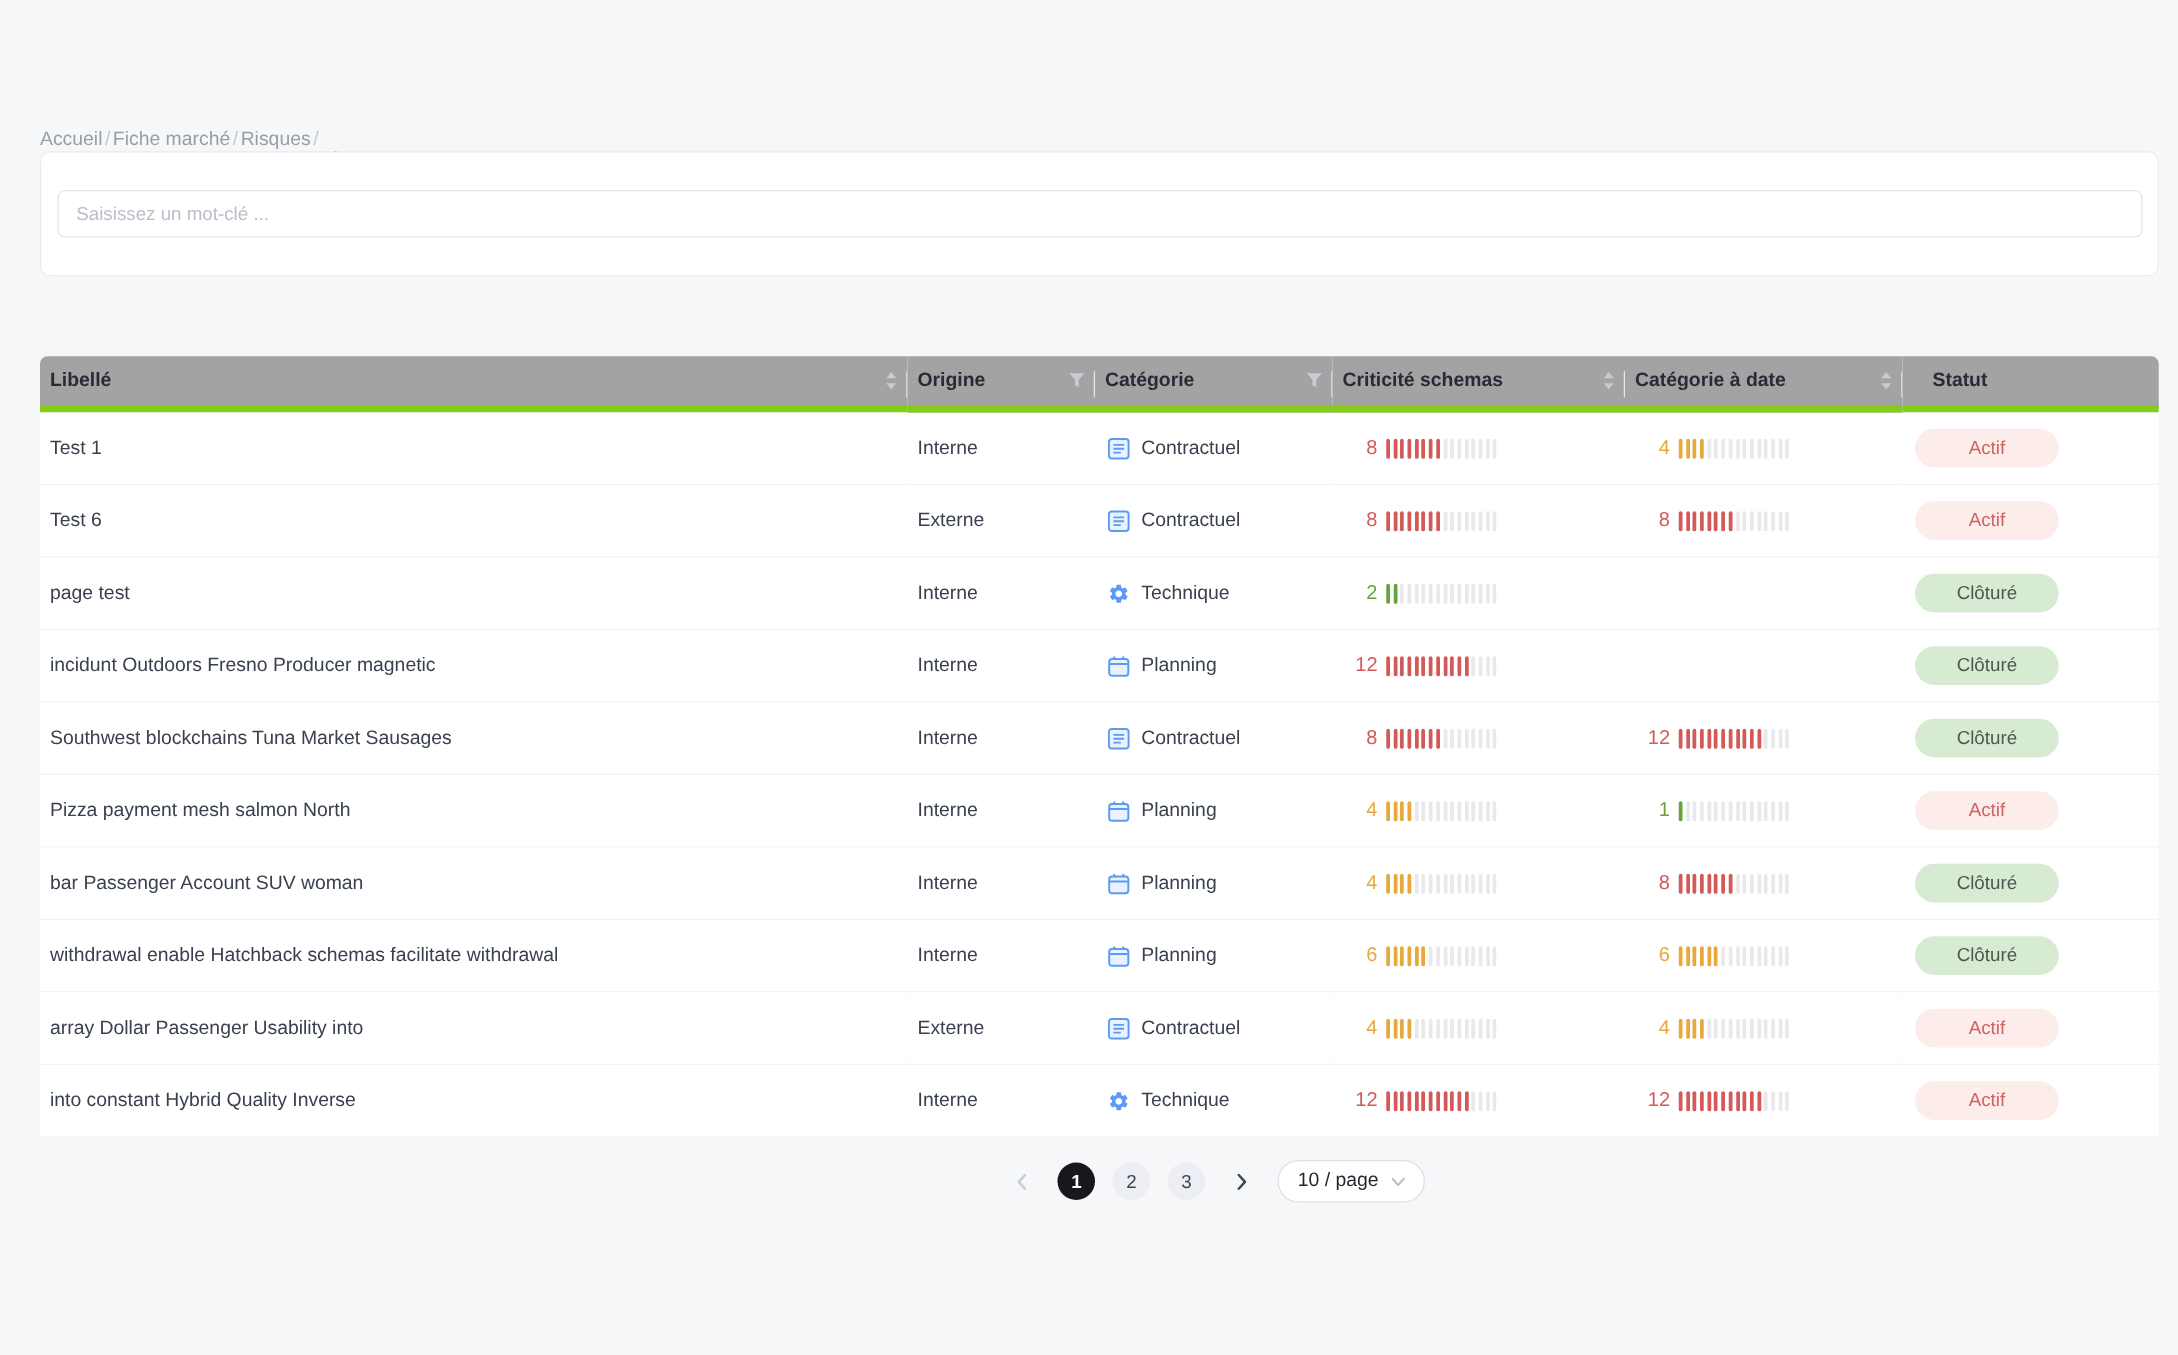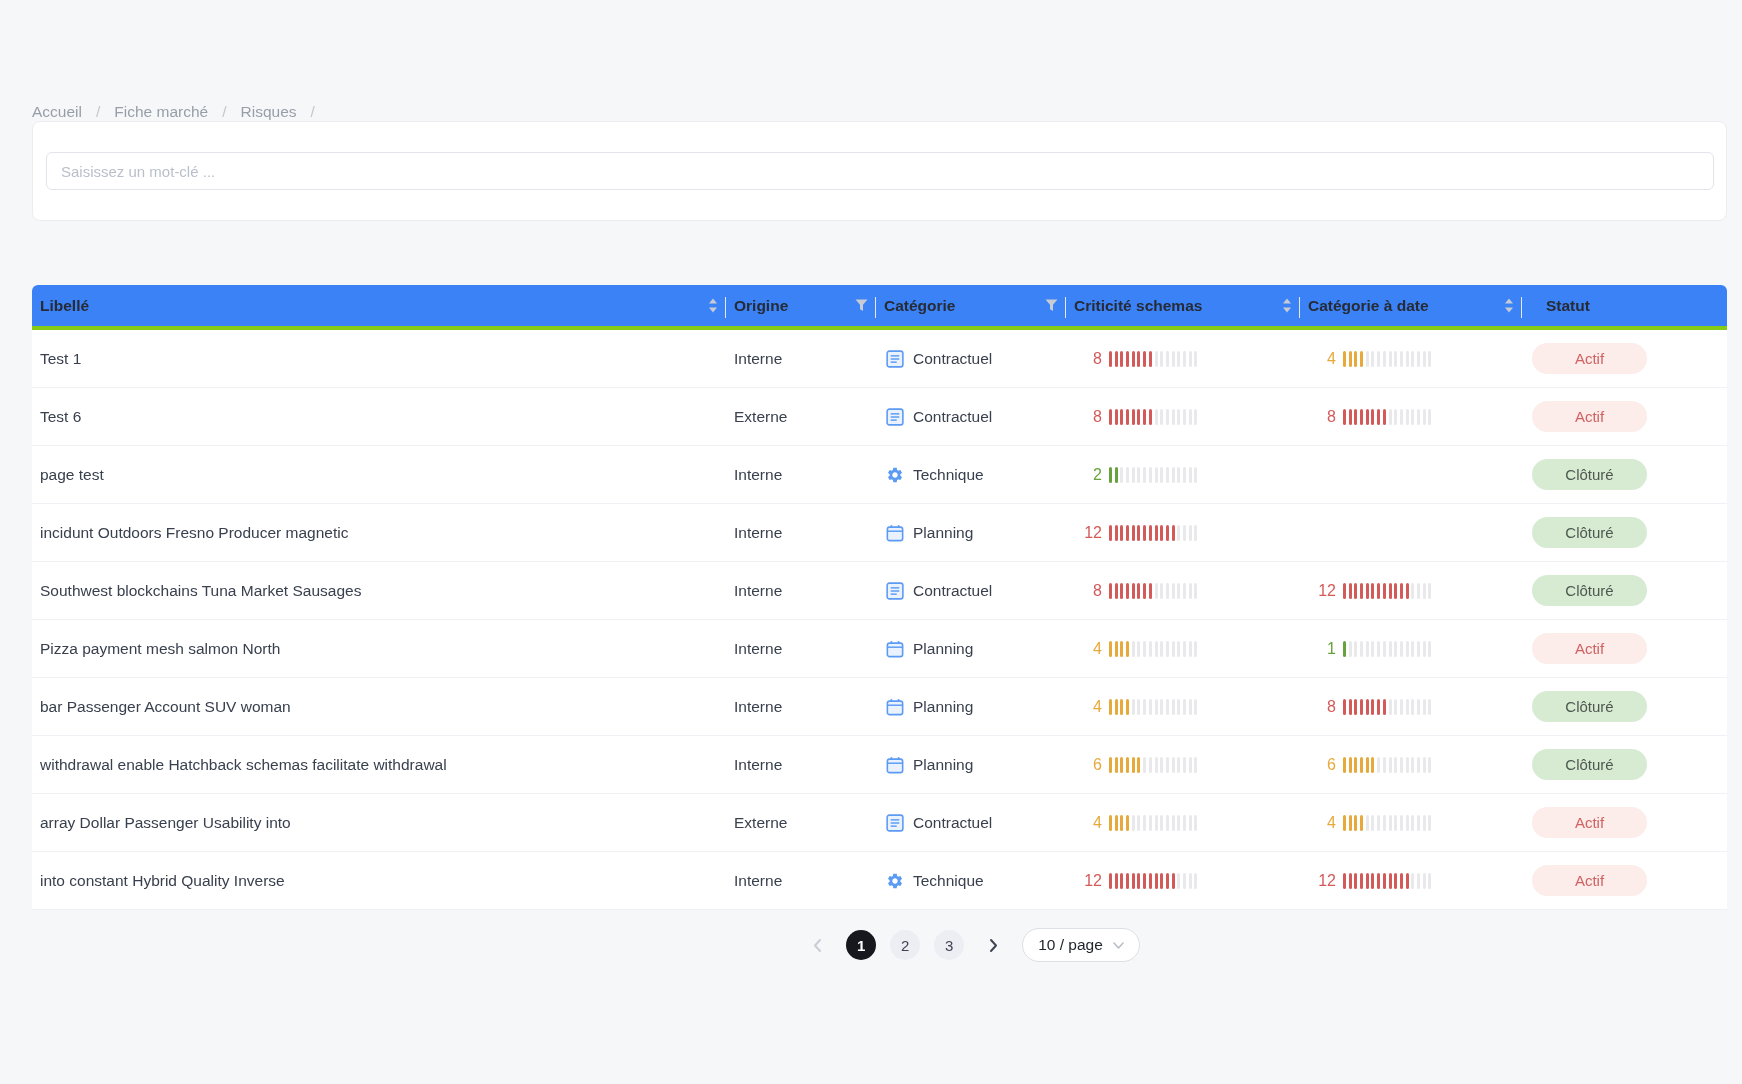--- a/index.html
+++ b/index.html
@@ -5,32 +5,32 @@
   * { margin:0; padding:0; box-sizing:border-box; }
   html,body { width:1742px; height:1084px; }
   body {
     position:relative;
     background:#f6f7f9;
     font-family:"Liberation Sans", sans-serif;
     color:#39404e;
     overflow:hidden;
   }
   
-  .breadcrumb { position:absolute; left:32px; top:86px; display:flex; align-items:center; gap:14px; font-size:15.5px; color:#989ea9; }
+  .breadcrumb { position:absolute; left:32px; top:86px; display:flex; align-items:center; gap:2px; font-size:15.5px; color:#989ea9; }
   .bc-item { cursor:pointer; }
   .bc-sep { color:#c3c7ce; }
   .bc-current { color:#a16207; font-weight:600;margin-top:33px; }
   
   .search-card { position:absolute; left:32px; top:121px; width:1695px; height:100px; background:#fff; border:1px solid #ececef; border-radius:8px; }
   .search-input { position:absolute; left:13px; top:30px; width:1668px; height:38px; border:1px solid #e2e4e9; border-radius:6px; padding:0 14px; font-size:15px; font-family:"Liberation Sans", sans-serif; color:#39404e; outline:none; background:#fff; }
   .search-input::placeholder { color:#b9bfca; }
   
   .table-wrap { position:absolute; left:32px; top:285px; width:1695px; }
   table { width:100%; border-collapse:separate; border-spacing:0; table-layout:fixed; }
-  th { height:45px; background:#3b82f6; border-bottom:4px solid #84cc16; font-size:15.5px; font-weight:700; color:#262b35; text-align:left; padding:0 8px; position:relative; }
+  th { height:45px; background:#a3a3a3; border-bottom:6px solid #84cc16; font-size:15.5px; font-weight:700; color:#262b35; text-align:left; padding:0 8px; position:relative; }
   th:first-child { border-top-left-radius:6px; }
   th:last-child  { border-top-right-radius:6px; padding-left:24px; }
   th:not(:last-child)::after { content:""; position:absolute; right:0; top:12px; height:21px; width:1px; background:#e6e8ec; }
   .th-inner { display:flex; align-items:center; justify-content:space-between; }
   .th-ctl { display:flex; align-items:center; flex:0 0 auto; margin-left:6px; cursor:pointer; }
   td { height:58px; background:#fff; border-bottom:1px solid #f0f1f4; font-size:15.5px; color:#39404e; padding:0 8px; overflow:hidden; white-space:nowrap; }
   td.cat-cell { padding-left:10px; }
   .cat-inner { display:flex; align-items:center; gap:9px; }
   .cat-inner svg { display:block; }
   .crit { display:flex; align-items:center; }

